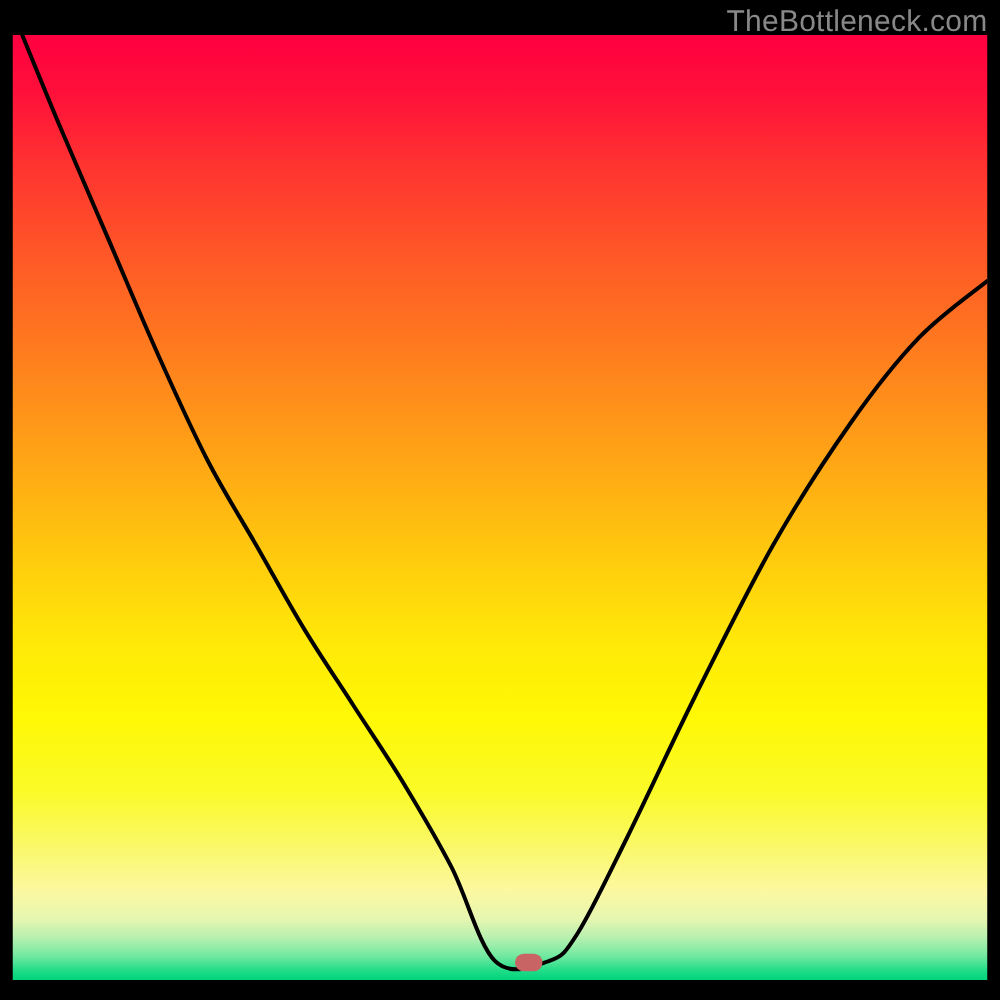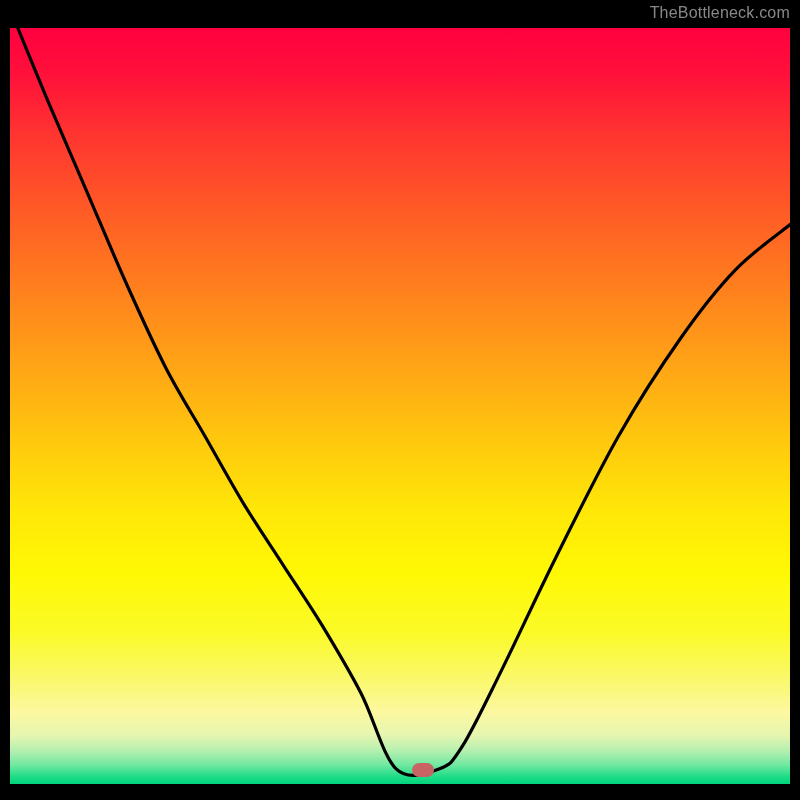--- a/index.html
+++ b/index.html
@@ -31,21 +31,21 @@
     top: 0;
     left: 0;
     width: 100%;
     height: 100%;
   }
   .watermark {
     position: absolute;
     top: 4px;
     right: 10px;
     color: #888;
-    font-size: 16px;
+    font-size: 24px;
     font-weight: 500;
     letter-spacing: 0.2px;
   }
   svg.curve {
     position: absolute;
     top: 0;
     left: 0;
   }
   .marker {
     position: absolute;

